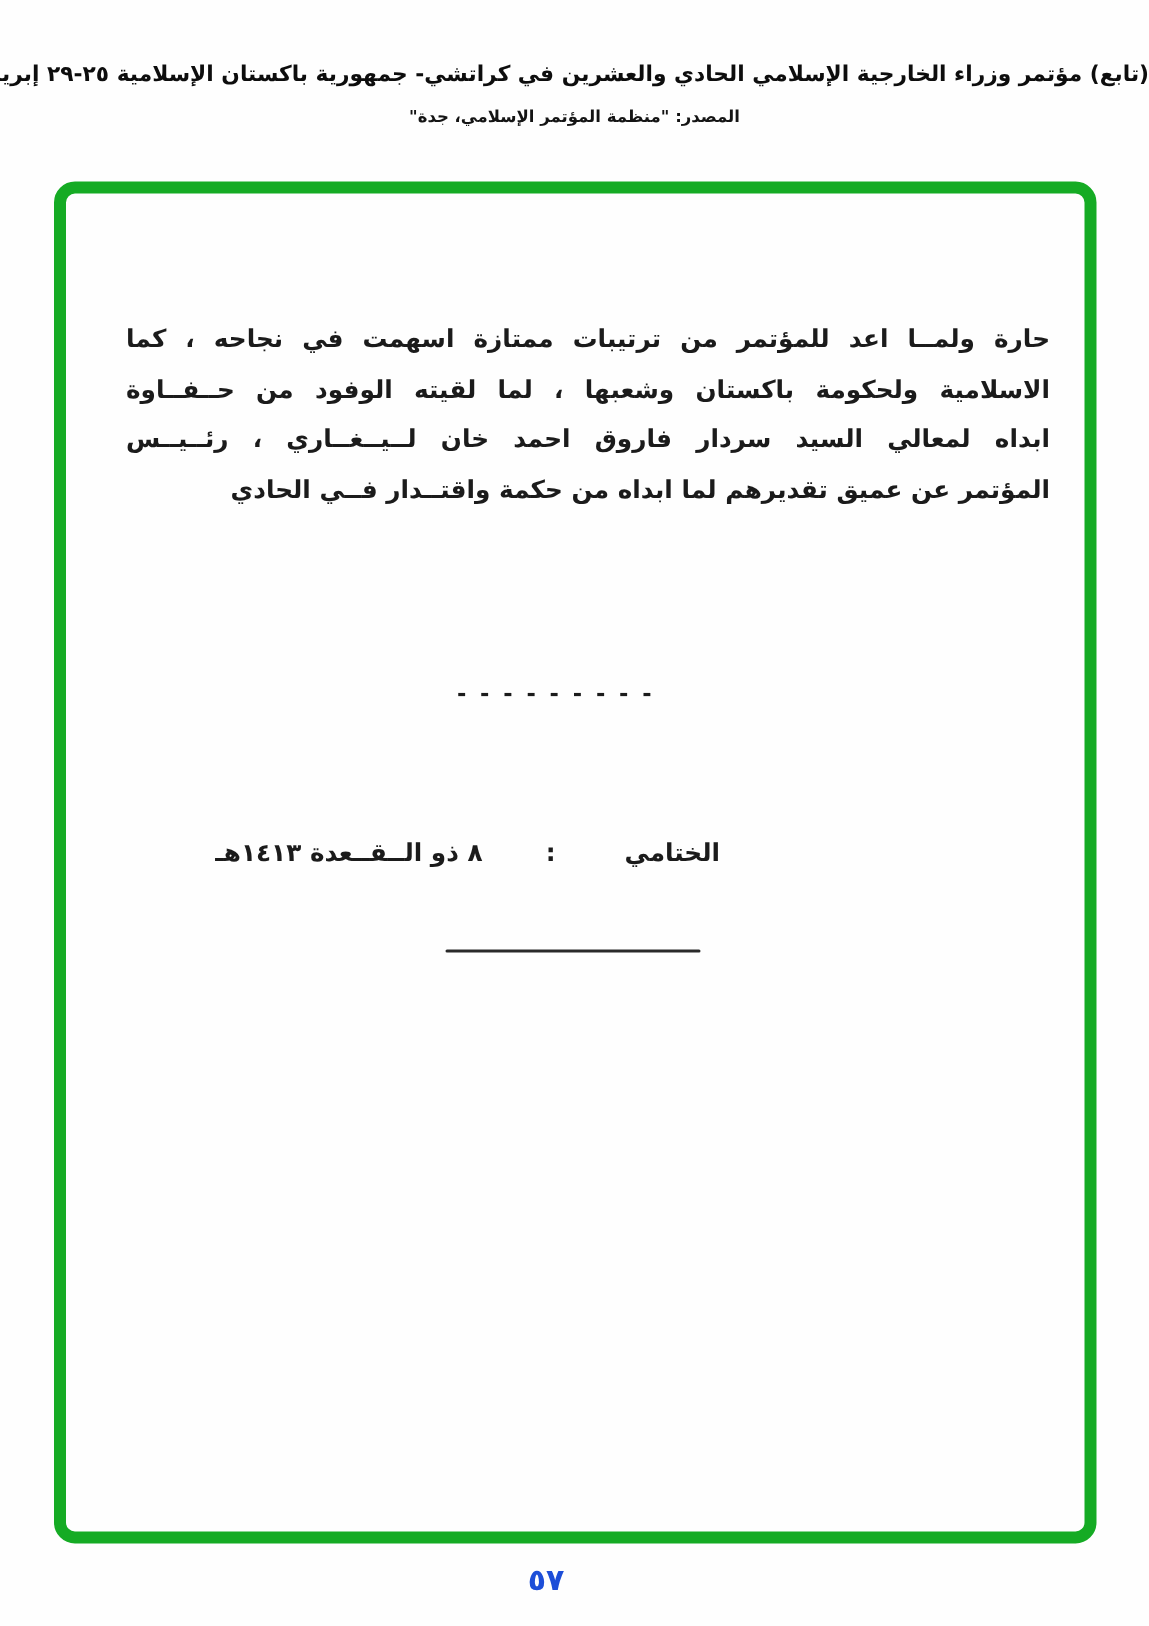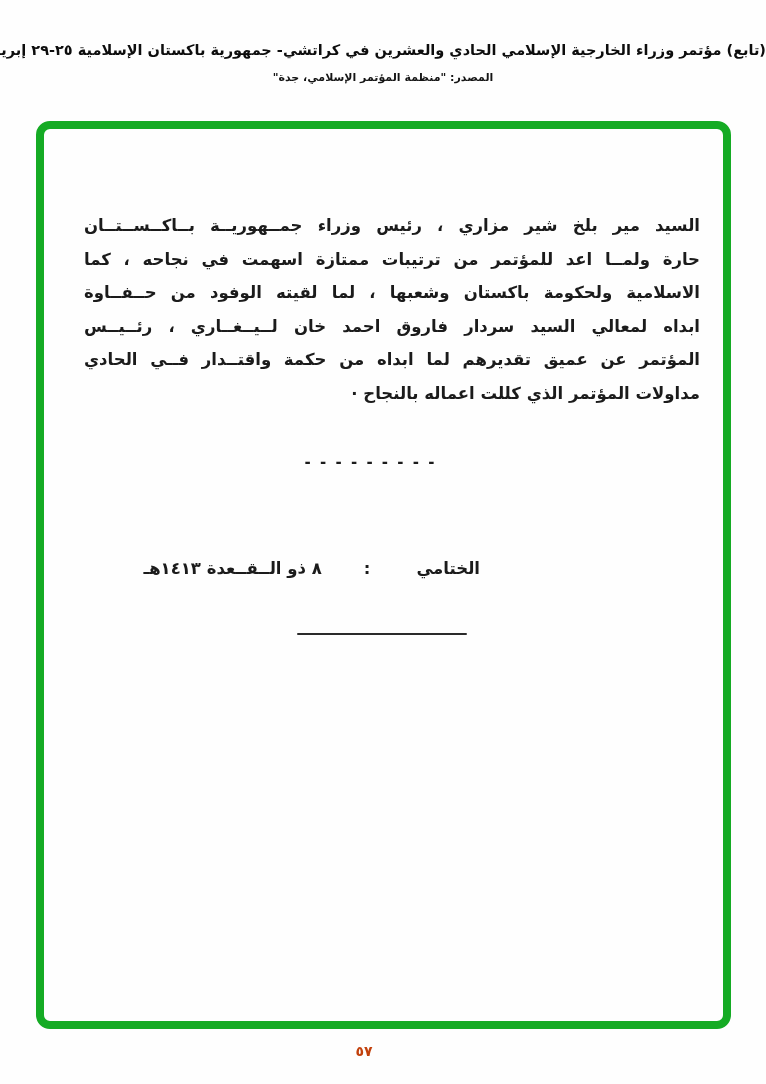--- a/index.html
+++ b/index.html
@@ -130,45 +130,43 @@
   .page-footer {
     position: absolute;
     top: 1041px;
     left: 0;
     width: 766px;
     text-align: center;
   }
   .page-footer .pagenum {
     display: inline-block;
     transform: translateX(-19px);
-    font-size: 14px;
+    font-size: 20px;
     font-weight: bold;
-    color: #c2410c;
+    color: #1d4ed8;
   }
 </style>
 </head>
 <body>
 
 <div class="page">
 
   <div class="doc-header">
     <div class="h-line1">(تابع) مؤتمر وزراء الخارجية الإسلامي الحادي والعشرين في كراتشي- جمهورية باكستان الإسلامية ٢٥-٢٩ إبريل ١٩٩٣- البيان الختامي</div>
     <div class="h-line2">المصدر: "منظمة المؤتمر الإسلامي، جدة"</div>
   </div>
 
   <div class="frame">
     <div class="frame-content">
 
       <div class="paragraph">
-        <div class="pline">السيد مير بلخ شير مزاري ، رئيس وزراء جمــهوريــة بــاكــســتــان</div>
         <div class="pline">حارة ولمــا اعد للمؤتمر من ترتيبات ممتازة اسهمت في نجاحه ، كما</div>
         <div class="pline">الاسلامية ولحكومة باكستان وشعبها ، لما لقيته الوفود من حــفــاوة</div>
         <div class="pline">ابداه لمعالي السيد سردار فاروق احمد خان لــيــغــاري ، رئــيــس</div>
         <div class="pline">المؤتمر عن عميق تقديرهم لما ابداه من حكمة واقتــدار فــي الحادي</div>
-        <div class="pline">مداولات المؤتمر الذي كللت اعماله بالنجاح ·</div>
       </div>
 
       <div class="dashes">- - - - - - - - -</div>
 
       <div class="dateline">
         <span class="place">الختامي</span>
         <span class="colon">:</span>
         <span class="dates">
           <div>٨ ذو الــقــعدة ١٤١٣هـ</div>
         </span>

